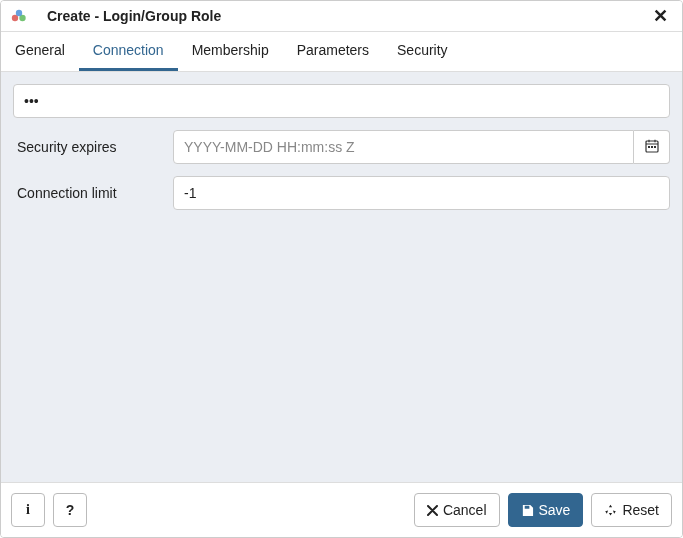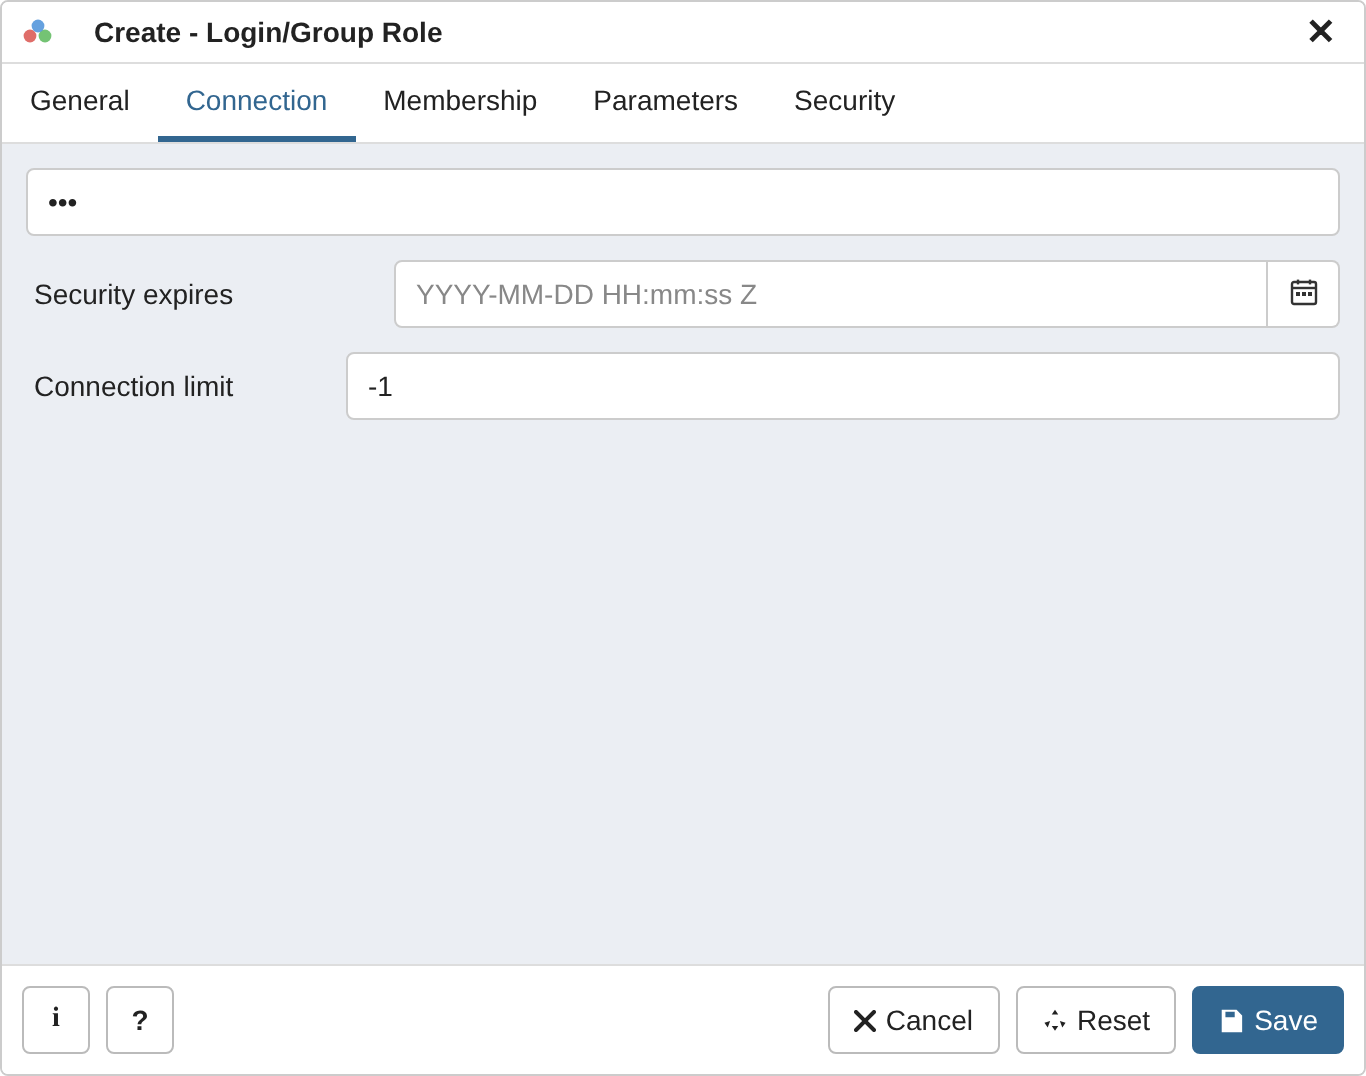--- a/index.html
+++ b/index.html
@@ -99,21 +99,20 @@
   .form-control::placeholder {
     color: #888;
   }
   .input-group {
     flex: 1;
     display: flex;
   }
   .input-group .form-control {
     border-top-right-radius: 0;
     border-bottom-right-radius: 0;
-    margin-left: 24px;
   }
   .addon {
     width: 36px;
     height: 34px;
     border: 1px solid #ccc;
     border-left: none;
     border-top-right-radius: 4px;
     border-bottom-right-radius: 4px;
     display: flex;
     align-items: center;
@@ -227,31 +226,31 @@
     </button>
     <div class="spacer"></div>
     <button class="btn">
       <span>
         <svg width="11" height="11" viewBox="0 0 11 11">
             <path d="M1 1 L10 10 M10 1 L1 10" stroke="#222" stroke-width="2" stroke-linecap="round"></path>
           </svg>
       </span>
       <span>Cancel</span>
     </button>
+    <button class="btn primary">
+      <span>
+        <svg width="13" height="13" viewBox="0 0 14 14" fill="#fff">
+          <path d="M2 1h8l3 3v9H2V1zm2 1v3h5V2H4zm1 6h4v4H5V8z"></path>
+        </svg>
+      </span>
+      <span>Save</span>
+    </button>
     <button class="btn">
       <span>
         <svg width="13" height="13" viewBox="0 0 16 16" fill="#222">
           <path d="M8 1l2 3H6l2-3zM3.5 12l-2-3 3.5-1-1.5 4zM12.5 12l2-3-3.5-1 1.5 4zM6 11h4l-2 3-2-3z"></path>
         </svg>
       </span>
       <span>Reset</span>
     </button>
-    <button class="btn primary">
-      <span>
-        <svg width="13" height="13" viewBox="0 0 14 14" fill="#fff">
-          <path d="M2 1h8l3 3v9H2V1zm2 1v3h5V2H4zm1 6h4v4H5V8z"></path>
-        </svg>
-      </span>
-      <span>Save</span>
-    </button>
   </div>
 
 </div>
 
 </body></html>

